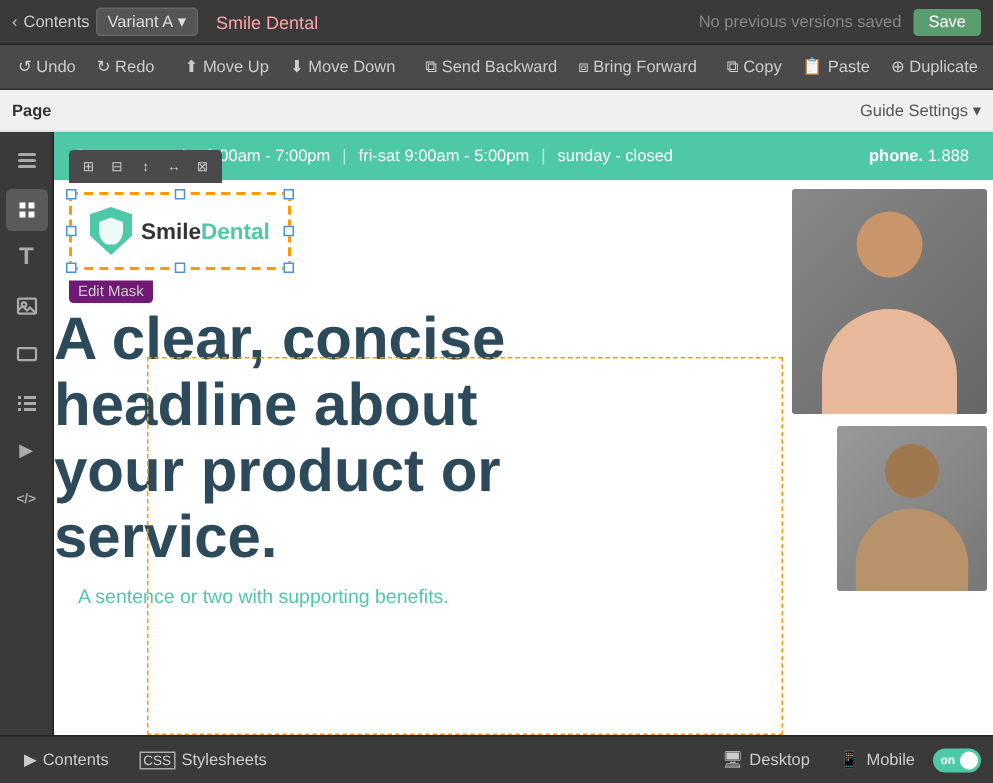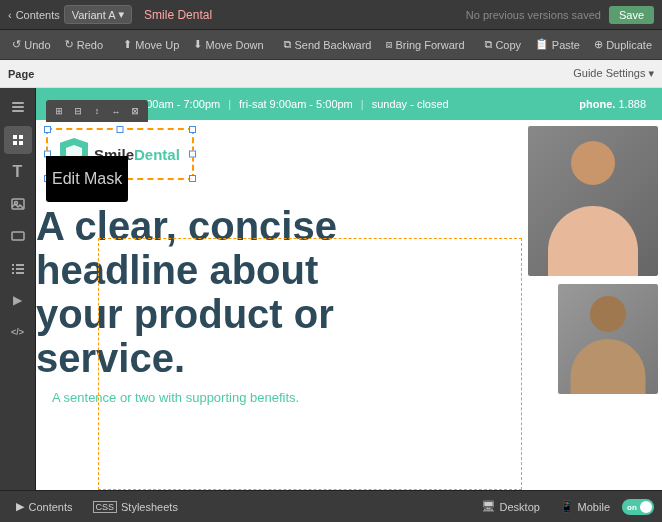--- a/index.html
+++ b/index.html
@@ -93,21 +93,21 @@
     .logo-img {
       display: flex; align-items: center; gap: 6px; padding: 4px 8px;
       background: #fff; border-radius: 2px;
     }
     .logo-shield {
       width: 28px; height: 32px; background: #4ec9a8; clip-path: polygon(50% 0%, 100% 15%, 100% 60%, 50% 100%, 0% 60%, 0% 15%);
       display: flex; align-items: center; justify-content: center; color: white; font-size: 12px;
     }
     .edit-mask-btn {
       position: absolute; bottom: -22px; left: 0;
-      background: #000000; color: #ccc; font-size: 16px; padding: 14px 6px;
+      background: #701a75; color: #ccc; font-size: 10px; padding: 2px 6px;
       border-radius: 0 0 3px 3px; white-space: nowrap;
     }
     
     .handle { width: 7px; height: 7px; background: #fff; border: 1px solid #4a90e2; position: absolute; }
     .handle.tl { top: -4px; left: -4px; }
     .handle.tr { top: -4px; right: -4px; }
     .handle.bl { bottom: -4px; left: -4px; }
     .handle.br { bottom: -4px; right: -4px; }
     .handle.tm { top: -4px; left: 50%; transform: translateX(-50%); }
     .handle.bm { bottom: -4px; left: 50%; transform: translateX(-50%); }

